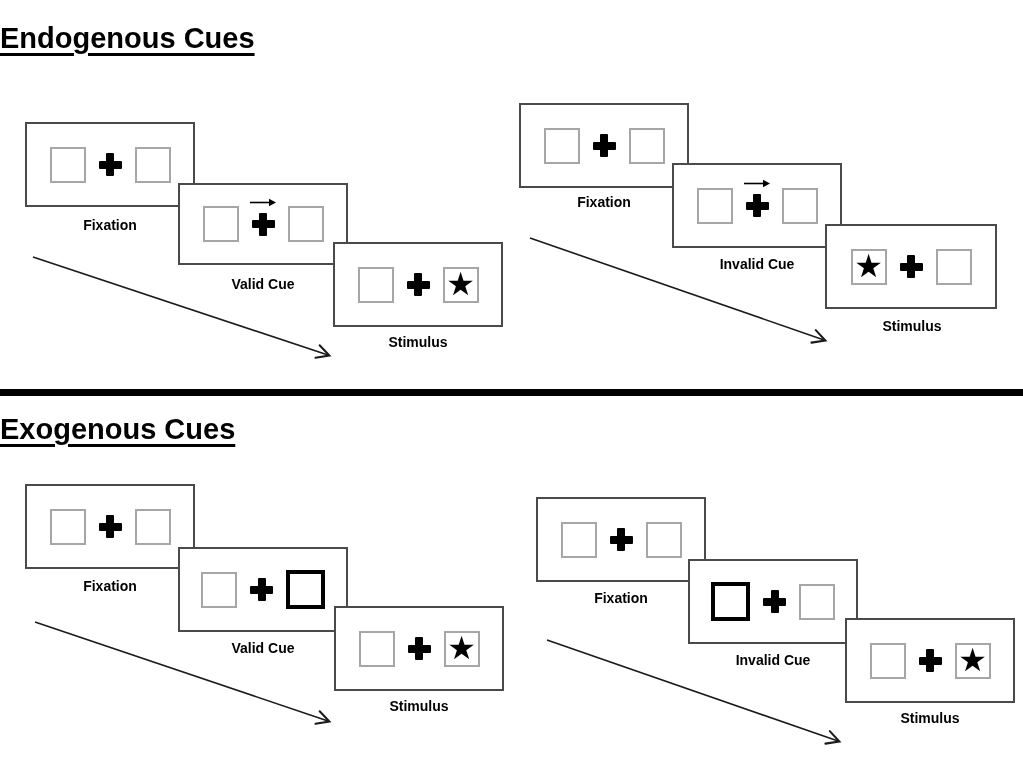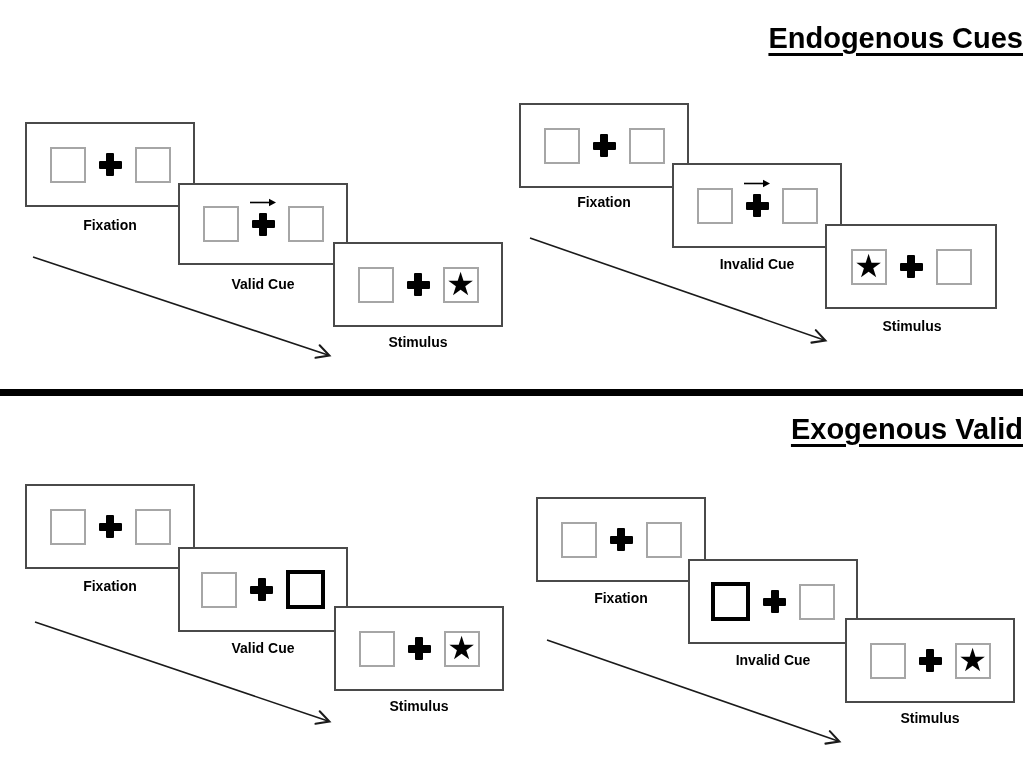--- a/index.html
+++ b/index.html
@@ -10,21 +10,21 @@
     height: 767px;
     background: #ffffff;
     font-family: "Liberation Sans", sans-serif;
     color: #000;
     overflow: hidden;
   }
   .title {
     position: absolute;
     left: 0;
     width: 100%;
-    text-align: right;
+    text-align: left;
     font-size: 29px;
     font-weight: bold;
     letter-spacing: 0px;
     text-decoration: underline;
     text-decoration-thickness: 3px;
     text-underline-offset: 5px;
   }
   .divider {
     position: absolute;
     left: 0;
@@ -125,21 +125,21 @@
       </marker>
     </defs>
     <line x1="33" y1="257" x2="328" y2="355" stroke="#1a1a1a" stroke-width="1.6" marker-end="url(#ah)"></line>
     <line x1="530" y1="238" x2="824" y2="340" stroke="#1a1a1a" stroke-width="1.6" marker-end="url(#ah)"></line>
     <line x1="35" y1="622" x2="328" y2="721" stroke="#1a1a1a" stroke-width="1.6" marker-end="url(#ah)"></line>
     <line x1="547" y1="640" x2="838" y2="741" stroke="#1a1a1a" stroke-width="1.6" marker-end="url(#ah)"></line>
   </svg>
 
   <div class="title" style="top:22px;">Endogenous Cues</div>
   <div class="divider"></div>
-  <div class="title" style="top:413px;">Exogenous Valid</div>
+  <div class="title" style="top:413px;">Exogenous Cues</div>
 
   <div class="card" style="left:25px; top:122px;">
     <div class="sq"></div>
     <div class="plus"></div>
     <div class="sq"></div>
   </div>
   <div class="lbl" style="left:25px; top:217px;">Fixation</div>
 
   <div class="card" style="left:178px; top:183px; height:82px;">
     <div class="sq"></div>

